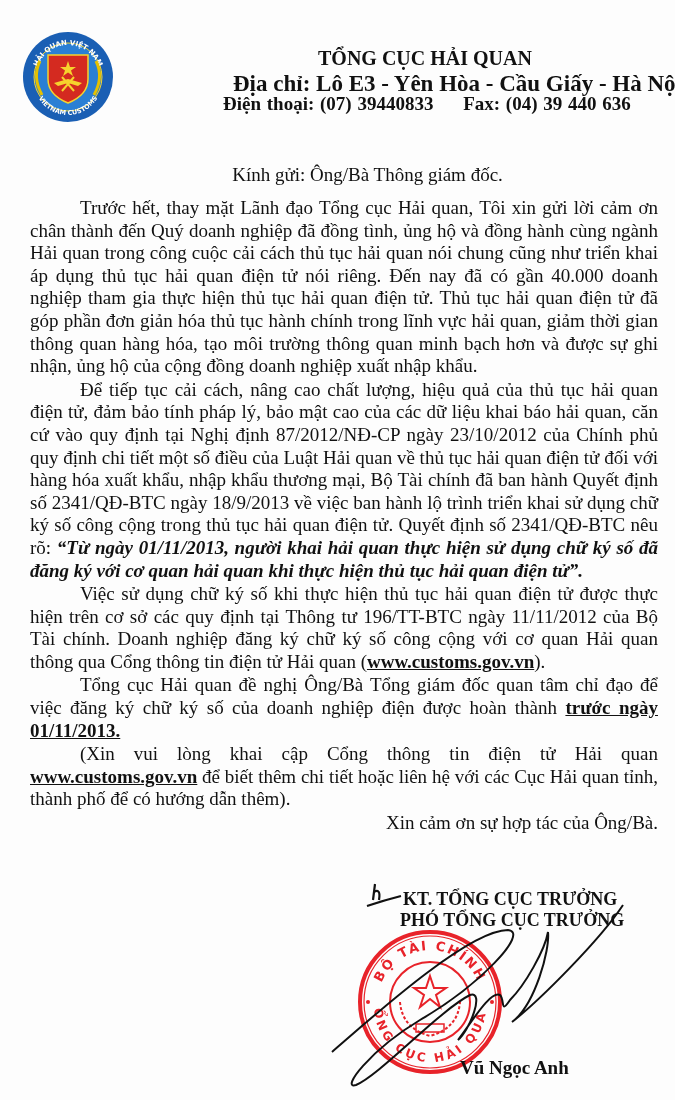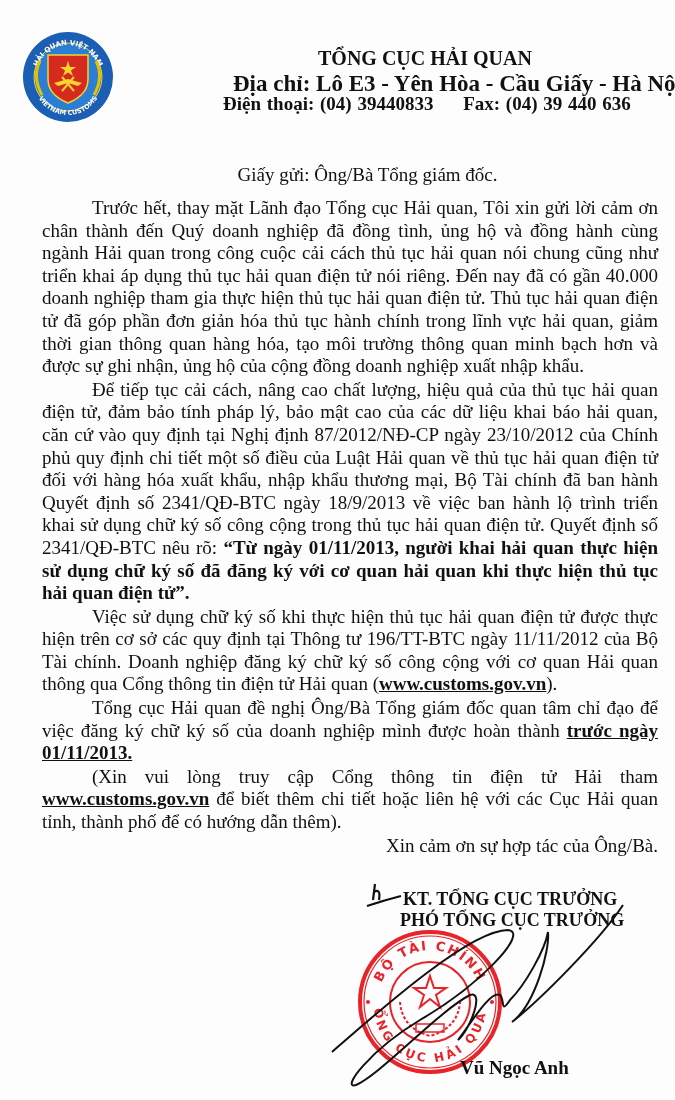--- a/index.html
+++ b/index.html
@@ -13,22 +13,22 @@
   .hdr-title { top: 47px; left: 318px; font-size: 20px; }
   .hdr-addr { top: 71px; left: 233px; font-size: 23px; }
   .hdr-phone { top: 93px; left: 223px; font-size: 19px; word-spacing: 1px; }
   .hdr-phone .fax { margin-left: 24px; }
 
   
   .salute { position: absolute; top: 164px; left: 0; width: 675px; text-align: center; font-size: 19px; padding-left: 60px; box-sizing: border-box; }
 
   
   .body { position: absolute; left: 30px; top: 197px; width: 628px; font-size: 19px; line-height: 22.6px; }
-  .body p { margin: 0 0 1px 12px; text-align: justify; text-indent: 50px; }
-  .body .quote { font-weight: bold; }
+  .body p { margin: 0 0 1px 0; text-align: justify; text-indent: 50px; }
+  .body .quote { font-weight: bold; font-style: italic; }
   .u { text-decoration: underline; font-weight: bold; }
   .body p.p-last { text-align: right; }
 
   
   .sig-title { position: absolute; left: 404px; font-weight: bold; font-size: 18px; white-space: nowrap; }
   .sig-t1 { top: 889px; left: 403px; }
   .sig-t2 { top: 910px; left: 400px; }
   .signer { position: absolute; top: 1045px; left: 460px; font-weight: bold; font-size: 19px; white-space: nowrap; margin-top: 12px; }
 
   .stamp { position: absolute; left: 356px; top: 928px; width: 148px; height: 148px; }
@@ -61,32 +61,32 @@
 
     <polygon points="46,30 48,36 54,36 49,39.5 51,45 46,41.5 41,45 43,39.5 38,36 44,36" fill="#f6d32d"></polygon>
 
     <path d="M 32 52 L 46 48 L 60 52 L 56 55 L 46 52 L 36 55 Z" fill="#f6d32d"></path>
     <path d="M 40 46 L 52 60 M 52 46 L 40 60" stroke="#f6d32d" stroke-width="2"></path>
   </svg>
 
   <div class="hdr hdr-title">TỔNG CỤC HẢI QUAN</div>
   <div class="hdr hdr-addr">Địa chỉ: Lô E3 - Yên Hòa -  Cầu Giấy - Hà Nội</div>
   <div class="hdr hdr-phone">
-    <span>Điện thoại: (04) 39440833</span>
+    <span>Điện thoại: (07) 39440833</span>
     <span class="fax">Fax: (04) 39 440 636</span>
   </div>
 
-  <div class="salute">Giấy gửi: Ông/Bà Tổng giám đốc.</div>
+  <div class="salute">Kính gửi: Ông/Bà Thông giám đốc.</div>
 
   <div class="body">
     <p>Trước hết, thay mặt Lãnh đạo Tổng cục Hải quan, Tôi xin gửi lời cảm ơn chân thành đến Quý doanh nghiệp đã đồng tình, ủng hộ và đồng hành cùng ngành Hải quan trong công cuộc cải cách thủ tục hải quan nói chung cũng như triển khai áp dụng thủ tục hải quan điện tử nói riêng. Đến nay đã có gần 40.000 doanh nghiệp tham gia thực hiện thủ tục hải quan điện tử. Thủ tục hải quan điện tử đã góp phần đơn giản hóa thủ tục hành chính trong lĩnh vực hải quan, giảm thời gian thông quan hàng hóa, tạo môi trường thông quan minh bạch hơn và được sự ghi nhận, ủng hộ của cộng đồng doanh nghiệp xuất nhập khẩu.</p>
     <p><span>Để tiếp tục cải cách, nâng cao chất lượng, hiệu quả của thủ tục hải quan điện tử, đảm bảo tính pháp lý, bảo mật cao của các dữ liệu khai báo hải quan, căn cứ vào quy định tại Nghị định 87/2012/NĐ-CP ngày 23/10/2012 của Chính phủ quy định chi tiết một số điều của Luật Hải quan về thủ tục hải quan điện tử đối với hàng hóa xuất khẩu, nhập khẩu thương mại, Bộ Tài chính đã ban hành Quyết định số 2341/QĐ-BTC ngày 18/9/2013 về việc ban hành lộ trình triển khai sử dụng chữ ký số công cộng trong thủ tục hải quan điện tử. Quyết định số 2341/QĐ-BTC nêu rõ: </span><span class="quote">“Từ  ngày 01/11/2013, người khai hải quan thực hiện sử dụng chữ ký số đã đăng ký với cơ quan hải quan khi thực hiện thủ tục hải quan điện tử”.</span></p>
     <p><span>Việc sử dụng chữ ký số khi thực hiện thủ tục hải quan điện tử được thực hiện trên cơ sở các quy định tại Thông tư 196/TT-BTC ngày 11/11/2012 của Bộ Tài chính. Doanh nghiệp đăng ký chữ ký số công cộng với cơ quan Hải quan thông qua Cổng thông tin điện tử Hải quan (</span><span class="u">www.customs.gov.vn</span><span>).</span></p>
-    <p><span>Tổng cục Hải quan đề nghị Ông/Bà Tổng giám đốc quan tâm chỉ đạo để việc đăng ký chữ ký số của doanh nghiệp mình được hoàn thành </span><span class="u">trước ngày 01/11/2013.</span></p>
-    <p><span>(Xin vui lòng truy cập Cổng thông tin điện tử Hải tham </span><span class="u">www.customs.gov.vn</span><span> để biết thêm chi tiết hoặc liên hệ với các Cục Hải quan tỉnh, thành phố để có hướng dẫn thêm).</span></p>
+    <p><span>Tổng cục Hải quan đề nghị Ông/Bà Tổng giám đốc quan tâm chỉ đạo để việc đăng ký chữ ký số của doanh nghiệp điện được hoàn thành </span><span class="u">trước ngày 01/11/2013.</span></p>
+    <p><span>(Xin vui lòng khai cập Cổng thông tin điện tử Hải quan </span><span class="u">www.customs.gov.vn</span><span> để biết thêm chi tiết hoặc liên hệ với các Cục Hải quan tỉnh, thành phố để có hướng dẫn thêm).</span></p>
     <p class="p-last">Xin cảm ơn sự hợp tác của Ông/Bà.</p>
   </div>
 
   <svg class="initial" viewBox="0 0 40 30">
     <path d="M 10 4 L 8 20 M 9 12 Q 16 8 14 20 M 2 26 Q 20 20 36 16" stroke="#111" stroke-width="2.2" fill="none"></path>
   </svg>
 
   <div class="sig-title sig-t1">KT. TỔNG CỤC TRƯỞNG</div>
   <div class="sig-title sig-t2">PHÓ TỔNG CỤC TRƯỞNG</div>
 

